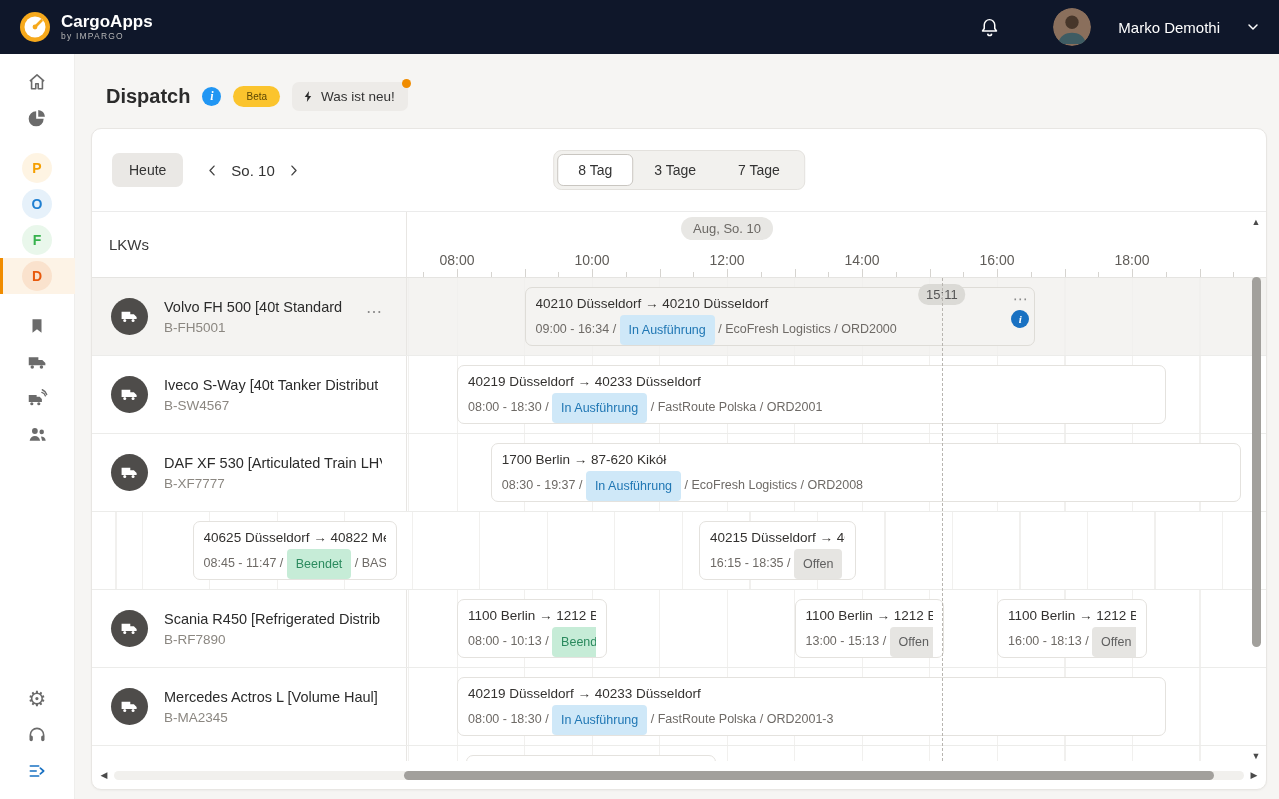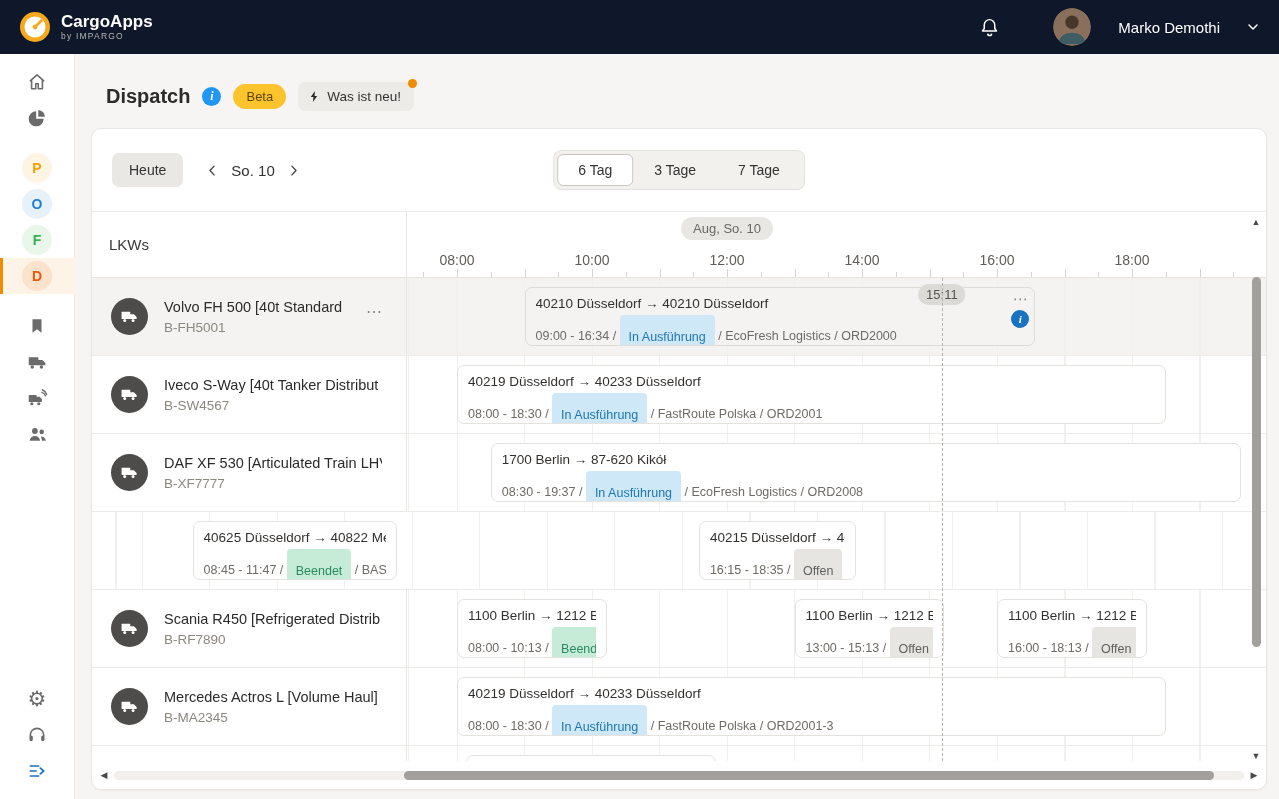--- a/index.html
+++ b/index.html
@@ -25,21 +25,21 @@
   .ws-circle { width:30px; height:30px; border-radius:50%; display:flex; align-items:center; justify-content:center; font-size:14px; font-weight:bold; }
   .ws.active { background:#fdf3e6; box-shadow:inset 3px 0 0 #f08c00; }
   .side-spacer { flex:1; }
   .gear-glyph { font-size:21px; color:#6b6b6b; }
 
   
   .main { position:absolute; top:54px; left:75px; width:1204px; height:625px; }
   .page-header { display:flex; align-items:center; gap:12px; padding:28px 0 0 31px; }
   .page-title { font-size:20px; font-weight:bold; color:#2b2b2b; }
   .info-dot { width:19px; height:19px; border-radius:50%; background:#2196f3; color:#fff; font-family:"Liberation Serif",serif; font-style:italic; font-weight:bold; font-size:12px; display:flex; align-items:center; justify-content:center; cursor:pointer; }
-  .beta-badge { background:#fbc42d; color:#5c4703; font-size:13px; font-weight:500; border-radius:14px; padding:5px 13px; }
+  .beta-badge { background:#fbc42d; color:#5c4703; font-size:10px; font-weight:500; border-radius:14px; padding:5px 13px; }
   .whatsnew { position:relative; background:#edebe8; border-radius:7px; padding:7px 13px 7px 10px; font-size:13.5px; color:#333; display:flex; align-items:center; gap:6px; cursor:pointer; }
   .whatsnew .dot { position:absolute; top:-3px; right:-3px; width:9px; height:9px; border-radius:50%; background:#f08c00; }
 
   
   .card { position:absolute; top:74px; left:16px; width:1176px; height:662px; background:#fff; border:1px solid #e8e6e3; border-radius:10px; box-shadow:0 1px 2px rgba(0,0,0,.04); overflow:hidden; }
   .card-toolbar { height:82px; display:flex; align-items:center; padding:0 20px; position:relative; }
   .btn-today { background:#eae8e5; border:none; border-radius:7px; padding:9px 17px; font-size:14px; color:#333; cursor:pointer; font-family:inherit; }
   .nav-chev { width:30px; height:30px; display:flex; align-items:center; justify-content:center; cursor:pointer; color:#444; }
   .date-label { font-size:15px; color:#333; margin:0 4px; }
   .segmented { position:absolute; left:50%; transform:translateX(-50%); display:flex; background:#f2f1ee; border:1px solid #e3e1dd; border-radius:8px; padding:3px; }
@@ -65,21 +65,21 @@
   .truck-name { font-size:14.5px; color:#2b2b2b; white-space:nowrap; overflow:hidden; max-width:218px; }
   .truck-plate { font-size:13.5px; color:#8b8781; white-space:nowrap; overflow:hidden; }
   .res-more { position:absolute; right:24px; top:24px; color:#8a8a8a; font-size:16px; cursor:pointer; }
   .row-lane { position:relative; flex:1;
     background-image:repeating-linear-gradient(to right,#f1f0ee 0,#f1f0ee 1px,transparent 1px,transparent 67.5px);
     background-position:50px 0; }
   .trip { position:absolute; top:9px; height:59px; background:#fff; border:1px solid #e4e2de; border-radius:7px; padding:8px 10px 0 10px; overflow:hidden; cursor:pointer; }
   .trip-selected { background:#f4f3f1; border-color:#dedcd7; }
   .trip-route { font-size:13.5px; color:#33312f; font-weight:500; white-space:nowrap; overflow:hidden; margin-bottom:4px; }
   .trip-meta { font-size:12.5px; color:#6e6a66; white-space:nowrap; overflow:hidden; }
-  .badge { display:inline-block; border-radius:4px; padding:15px 9px; font-size:12.5px; vertical-align:middle; }
+  .badge { display:inline-block; border-radius:4px; padding:8px 9px; font-size:12.5px; vertical-align:middle; }
   .trip-actions { position:absolute; right:5px; top:5px; display:flex; flex-direction:column; align-items:center; gap:5px; }
   .trip-more { color:#8a8a8a; font-size:15px; line-height:12px; cursor:pointer; }
   .trip-info { width:18px; height:18px; border-radius:50%; background:#1971c2; color:#fff; font-family:"Liberation Serif",serif; font-style:italic; font-weight:bold; font-size:11px; display:flex; align-items:center; justify-content:center; cursor:pointer; }
   .now-line { position:absolute; top:0; bottom:0; width:0; border-left:1px dashed #b8b5b0; pointer-events:none; z-index:5; }
 
   
   .hscroll { position:absolute; left:6px; right:6px; bottom:5px; height:18px; display:flex; align-items:center; gap:4px; }
   .scroll-arrow { color:#4a4a4a; font-size:9px; width:12px; text-align:center; cursor:pointer; user-select:none; }
   .htrack { flex:1; position:relative; height:9px; background:#f1f0ed; border-radius:5px; }
   .hthumb { position:absolute; top:0; left:290px; width:810px; height:9px; background:#a2a09c; border-radius:5px; cursor:grab; }
@@ -224,21 +224,21 @@
             <path d="M14.5 5 8 12l6.5 7" fill="none" stroke="#444" stroke-width="2.2" stroke-linecap="round" stroke-linejoin="round"></path>
           </svg>
       </span>
       <span class="date-label">So. 10</span>
       <span class="nav-chev">
         <svg width="15" height="15" viewBox="0 0 24 24">
             <path d="M9.5 5 16 12l-6.5 7" fill="none" stroke="#444" stroke-width="2.2" stroke-linecap="round" stroke-linejoin="round"></path>
           </svg>
       </span>
       <div class="segmented" id="segmented">
-          <button class="seg-btn selected">6 Tag</button>
+          <button class="seg-btn selected">8 Tag</button>
           <button class="seg-btn ">3 Tage</button>
           <button class="seg-btn ">7 Tage</button>
         </div>
     </div>
 
     <div class="tl-header">
       <div class="res-header">LKWs</div>
       <div class="tl-header-right" id="tlHeader">
         <div class="date-pill" id="datePill" style="left: 320px;">Aug, So. 10</div>
         <div class="now-pill" id="nowPill" style="left: 534.875px;">15:11</div>

